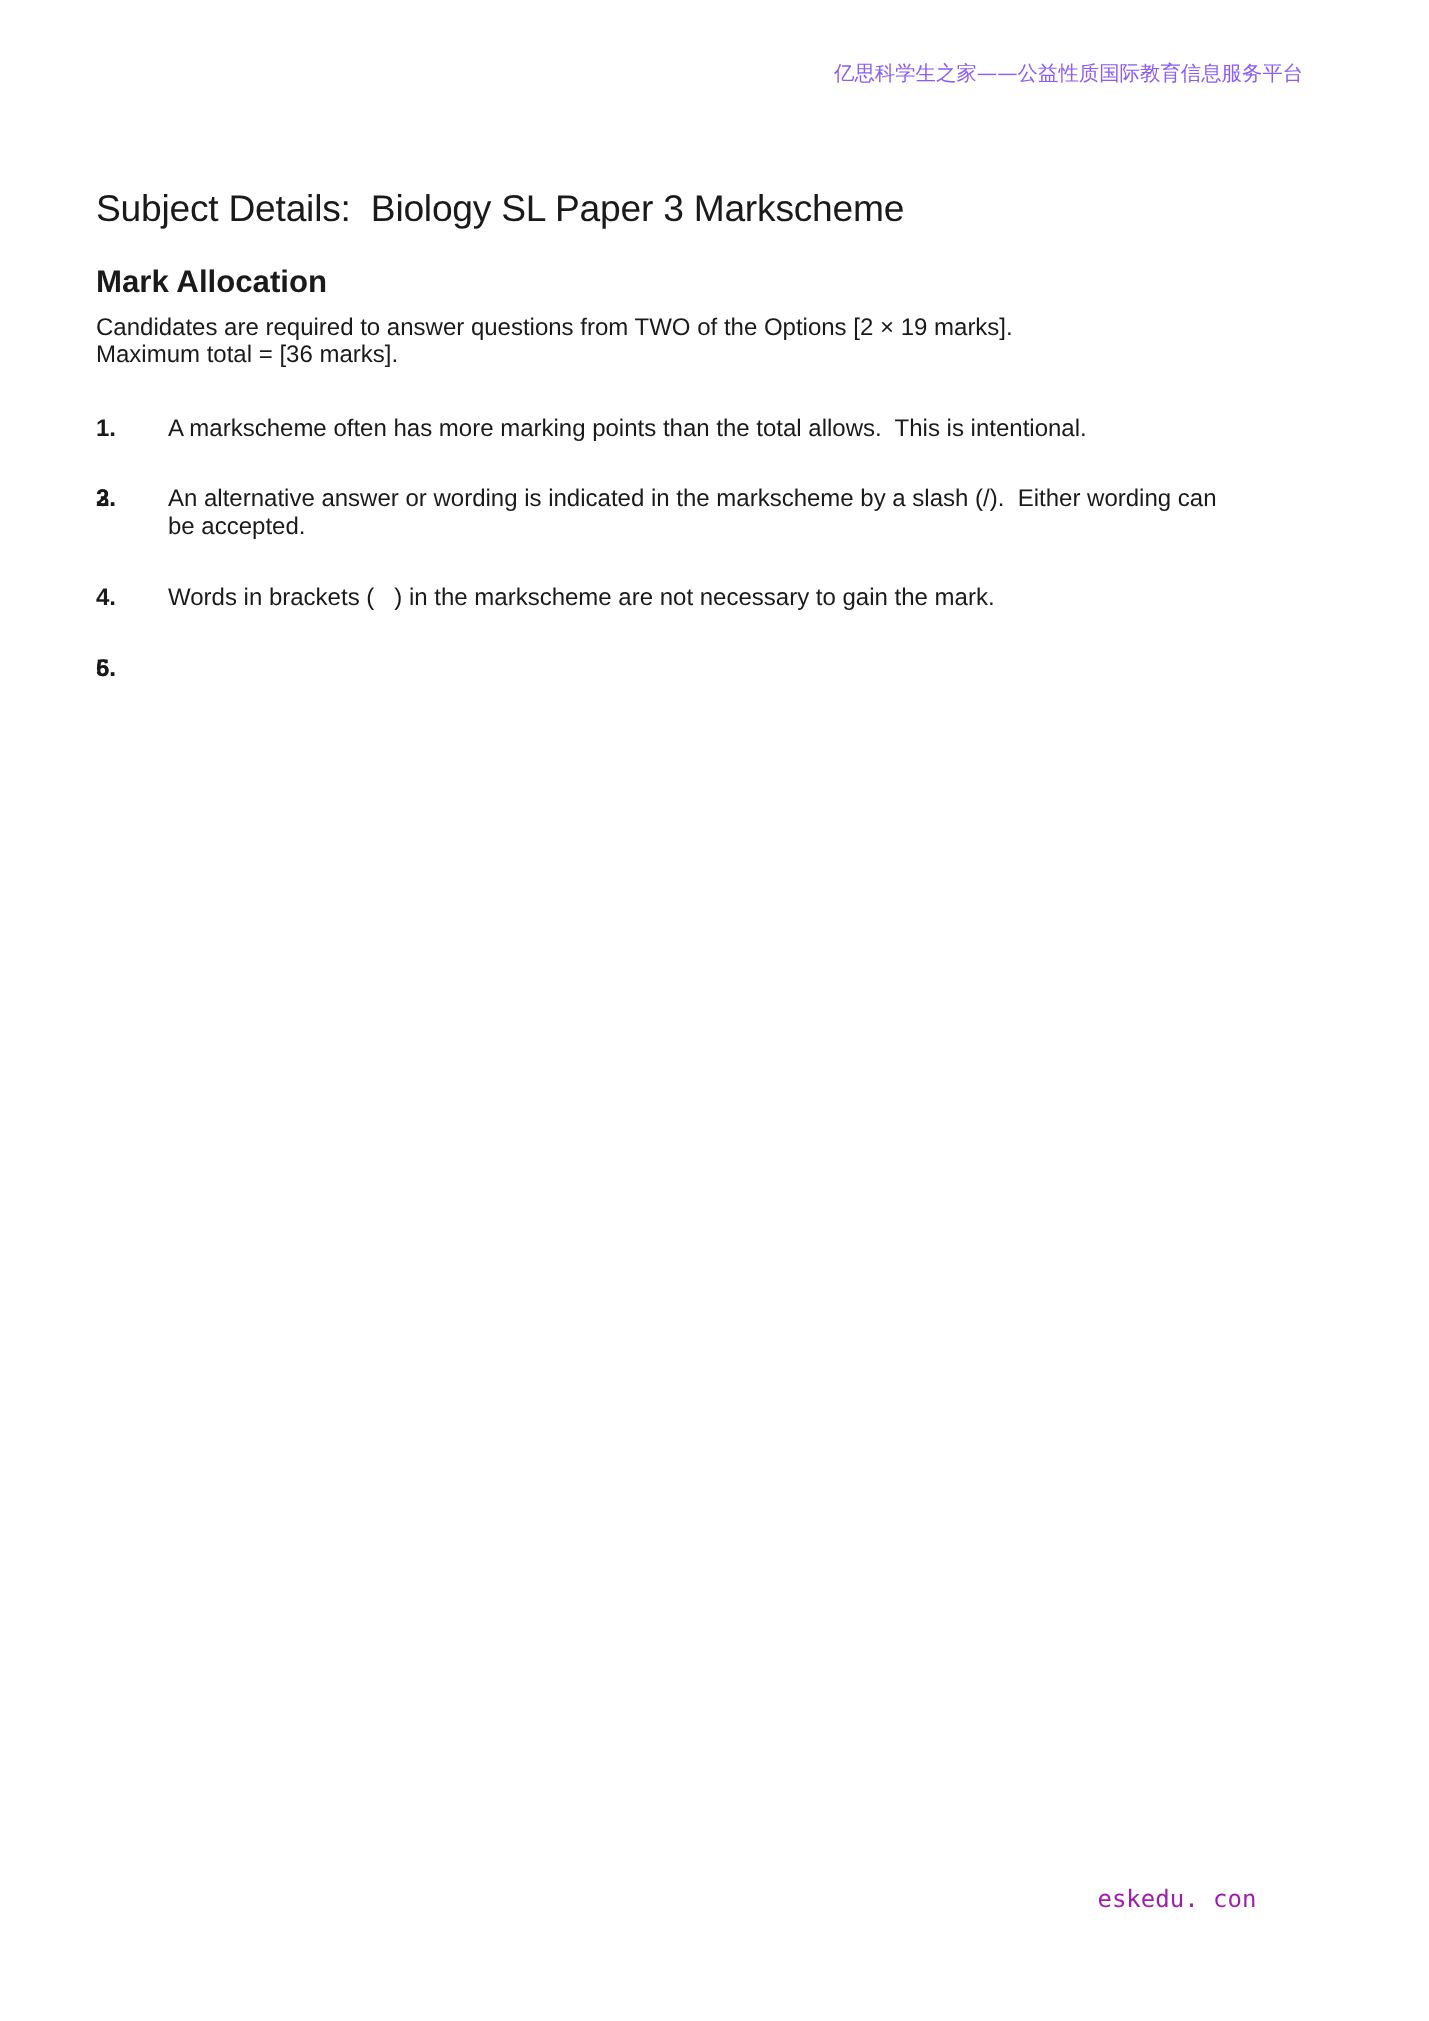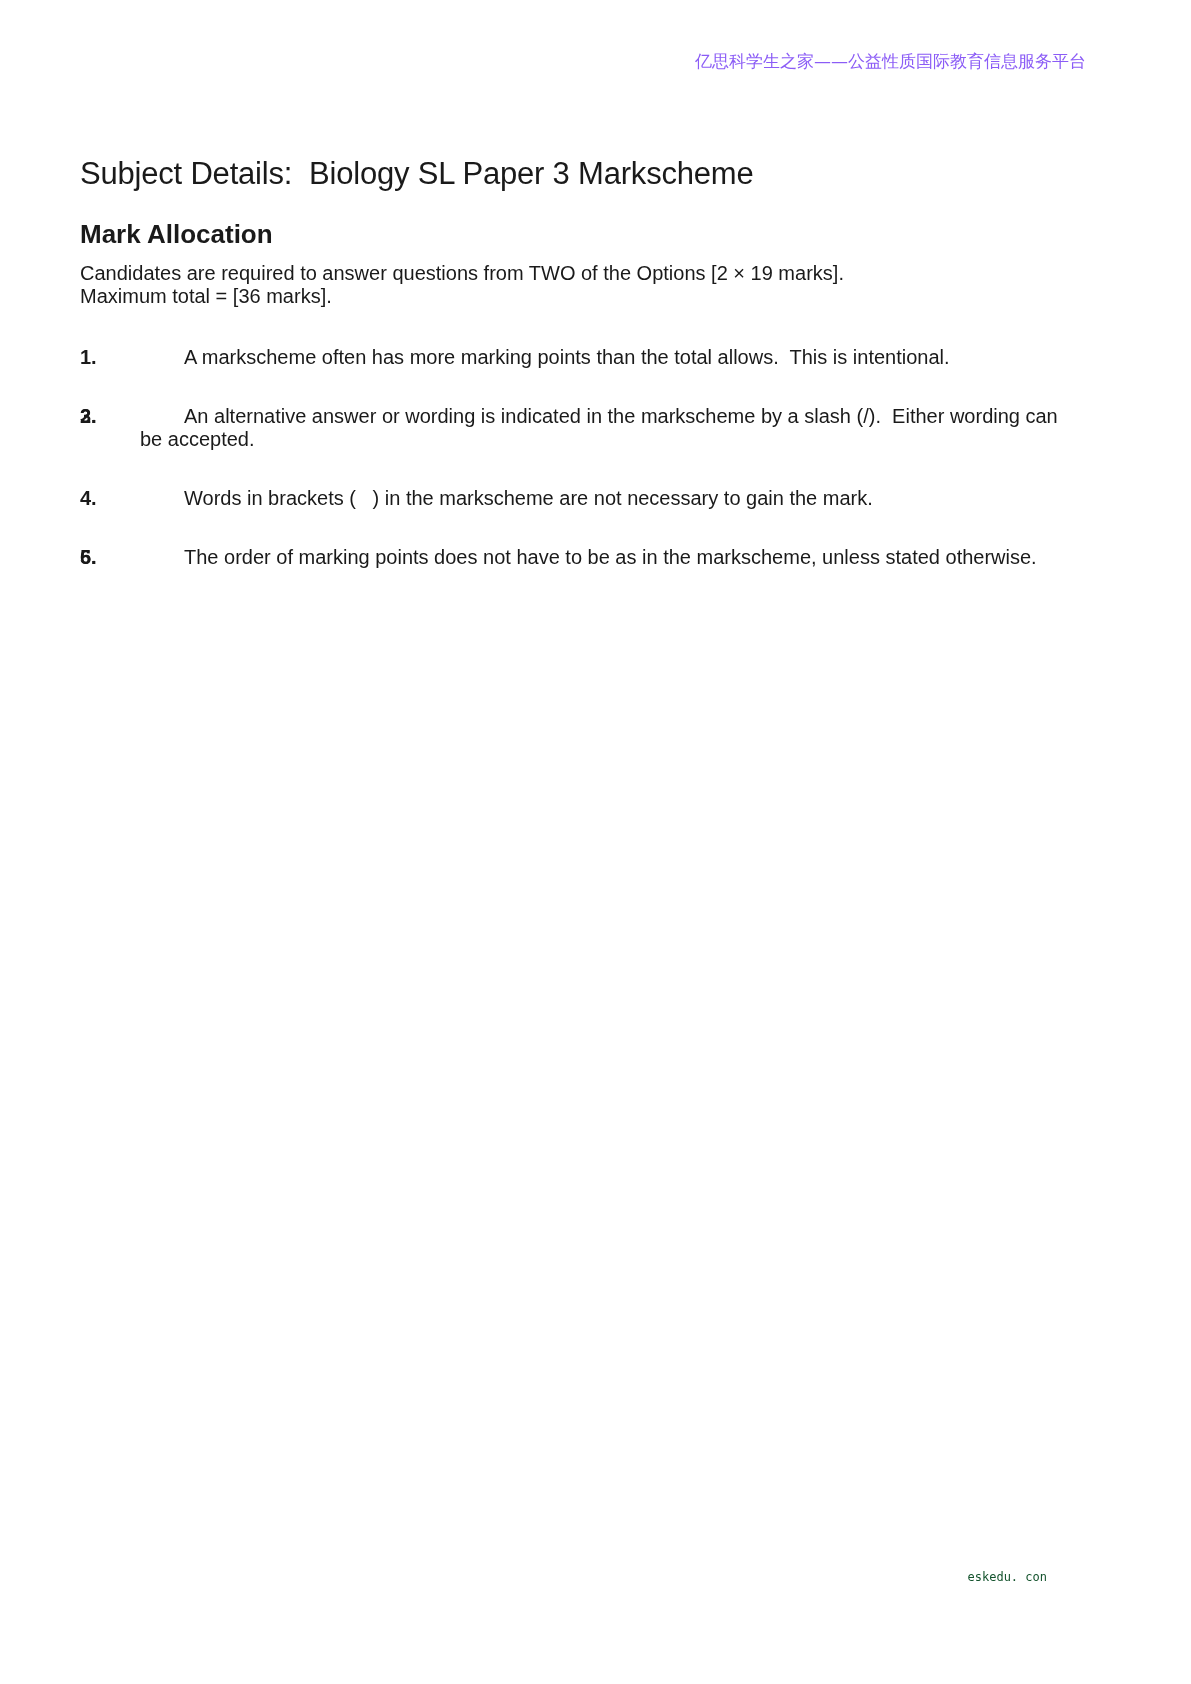--- a/index.html
+++ b/index.html
@@ -79,35 +79,34 @@
     margin: 0 0 36px 0;
   }
   .rule-number {
     position: absolute;
     left: 0;
     top: 0;
     font-weight: 700;
   }
   .rule-text {
     white-space: pre-wrap;
-    margin-left: 44px;
   }
   .rule-text .b, .intro .b {
     font-weight: 400;
   }
   .rule-text .u, .intro .u {
     text-decoration: underline;
     text-underline-offset: 3px;
   }
   .footer-note {
     position: absolute;
     top: 1570px;
     right: 144px;
-    font-size: 12px;
-    color: #14532d;
+    font-size: 20px;
+    color: #a21caf;
     font-family: "DejaVu Sans Mono", monospace;
     white-space: pre;
   }
 </style>
 </head>
 <body>
 
 <div class="page">
 
   <div class="header-note">亿思科学生之家——公益性质国际教育信息服务平台</div>
@@ -136,19 +135,18 @@
     </li>
     <li class="rule">
       <span class="rule-number">4.</span>
       <span class="rule-text"><span>Words in brackets (   ) in the markscheme are not necessary to gain the mark.</span></span>
     </li>
     <li class="rule">
       <span class="rule-number">5.</span>
     </li>
     <li class="rule">
       <span class="rule-number">6.</span>
-      <span class="rule-text"><span>The order of marking points does not have to be as in the markscheme, unless stated otherwise.</span></span>
     </li>
   </ol>
 
   <div class="footer-note">eskedu. con</div>
 
 </div>
 
 </body></html>

